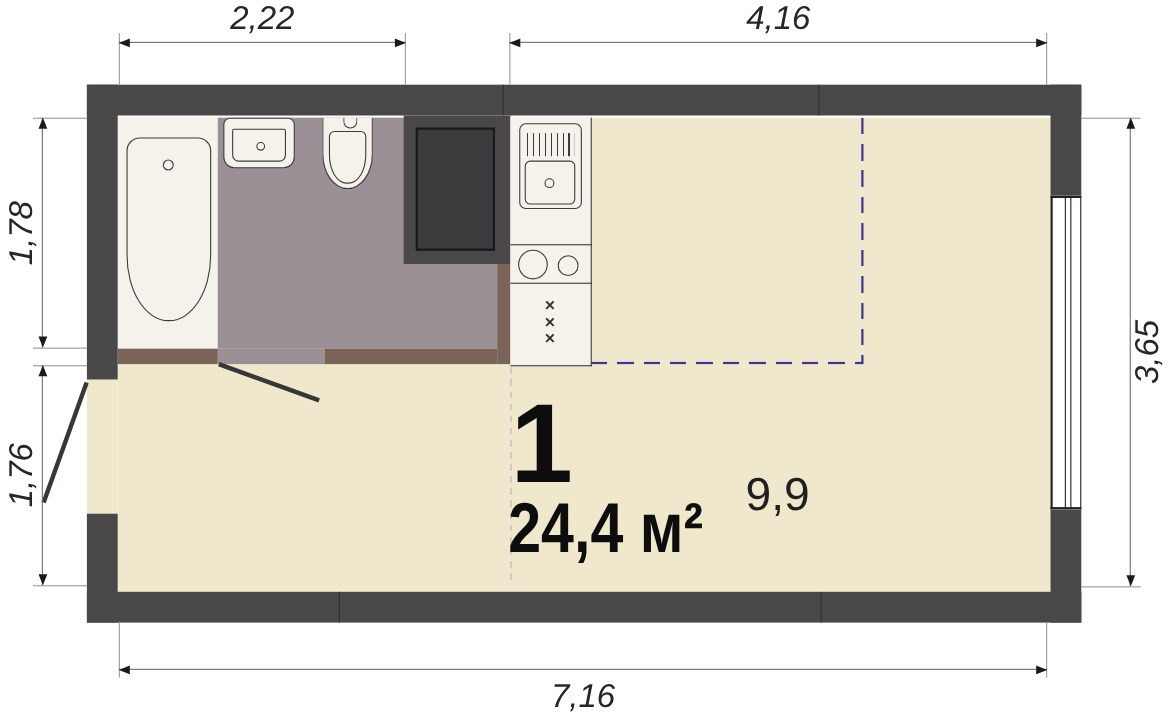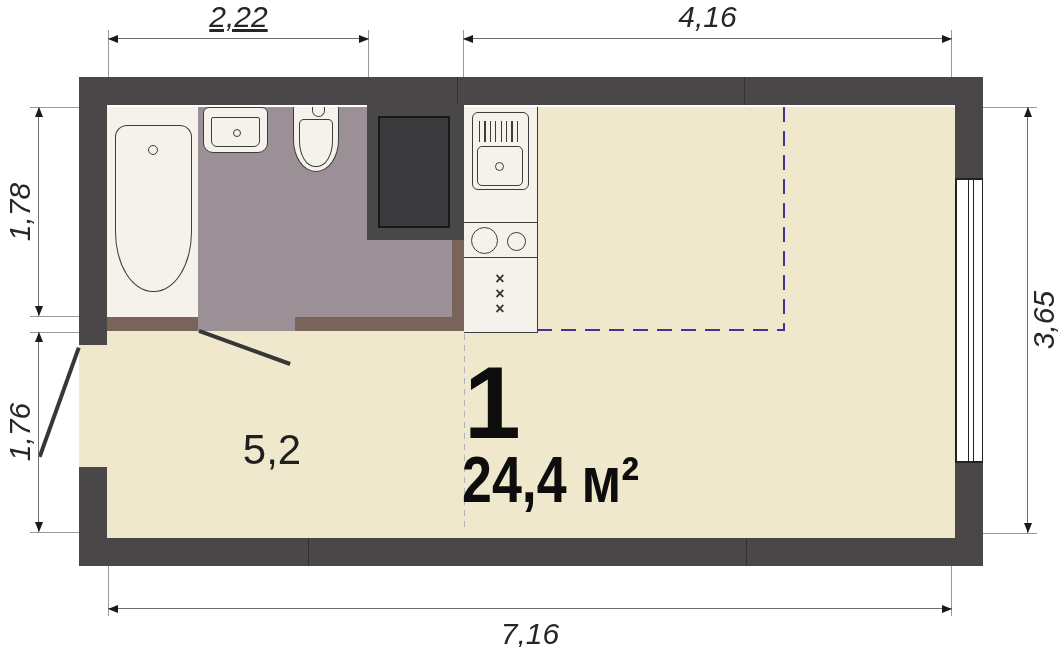--- a/index.html
+++ b/index.html
@@ -135,21 +135,21 @@
   <div class="ext" style="left:30px;top:107px;width:49px;height:1px;"></div>
   <div class="ext" style="left:30px;top:316px;width:49px;height:1px;"></div>
   <div class="ext" style="left:30px;top:332px;width:49px;height:1px;"></div>
   <div class="ext" style="left:30px;top:532px;width:49px;height:1px;"></div>
   <div class="ext" style="left:983px;top:107px;width:54px;height:1px;"></div>
   <div class="ext" style="left:983px;top:533px;width:54px;height:1px;"></div>
 
   <div class="dimline" style="left:108px;top:38px;width:261px;height:1px;"></div>
   <div class="arrow left" style="left:108px;top:34.5px;"></div>
   <div class="arrow right" style="left:359px;top:34.5px;"></div>
-  <div class="dimtext" style="left:108px;top:1px;width:261px;text-decoration:underline;">2,22</div>
+  <div class="dimtext" style="left:108px;top:1px;width:261px;">2,22</div>
 
   <div class="dimline" style="left:463px;top:38px;width:489px;height:1px;"></div>
   <div class="arrow left" style="left:463px;top:34.5px;"></div>
   <div class="arrow right" style="left:942px;top:34.5px;"></div>
   <div class="dimtext" style="left:463px;top:1px;width:489px;text-align:center;">4,16</div>
 
   <div class="dimline" style="left:108px;top:608px;width:844px;height:1px;"></div>
   <div class="arrow left" style="left:108px;top:604.5px;"></div>
   <div class="arrow right" style="left:942px;top:604.5px;"></div>
   <div class="dimtext" style="left:108px;top:618px;width:844px;">7,16</div>
@@ -162,18 +162,18 @@
   <div class="dimline" style="left:38px;top:332px;width:1px;height:200px;"></div>
   <div class="arrow up" style="left:34.5px;top:332px;"></div>
   <div class="arrow down" style="left:34.5px;top:522px;"></div>
   <div class="dimtext vtext" style="left:-40px;top:416px;">1,76</div>
 
   <div class="dimline" style="left:1027px;top:107px;width:1px;height:426px;"></div>
   <div class="arrow up" style="left:1023.5px;top:107px;"></div>
   <div class="arrow down" style="left:1023.5px;top:523px;"></div>
   <div class="dimtext vtext" style="left:984px;top:304px;">3,65</div>
 
-  <div class="roomlabel" style="left:222px;top:428px;">5,2</div>
+  <div class="roomlabel" style="left:657px;top:428px;">9,9</div>
 
   <div class="unitnum" style="left:464px;top:352px;">1</div>
   <div class="totalarea" style="left:462px;top:448px;">24,4 м²</div>
 
 </div>
 
 </body></html>

